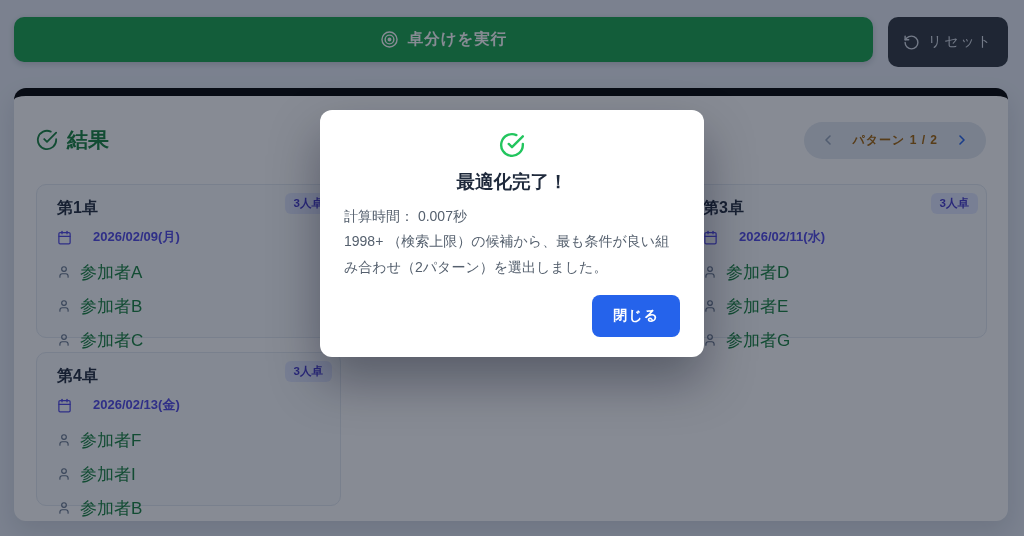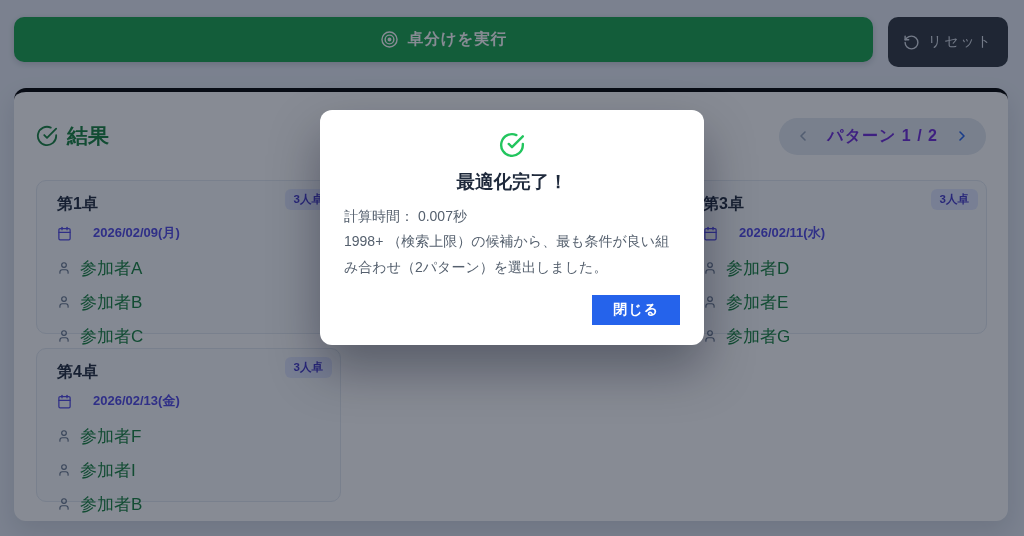--- a/index.html
+++ b/index.html
@@ -24,40 +24,40 @@
     background: #2f353f; border: none; border-radius: 10px;
     display: flex; align-items: center; justify-content: center; gap: 8px;
     color: #d7dde6; font-size: 14px; font-weight: 500; letter-spacing: 2px;
     cursor: pointer;
   }
   .icon { flex: 0 0 auto; display: inline-flex; }
 
   
   .panel {
     position: absolute; left: 14px; top: 88px; width: 994px; height: 433px;
-    background: #ffffff; border-radius: 12px; border-top: 4px solid #000000;
+    background: #ffffff; border-radius: 12px; border-top: 8px solid #000000;
     box-shadow: 0 10px 24px rgba(15,23,42,.12);
   }
   .panel-header {
     position: absolute; left: 22px; right: 22px; top: 24px; height: 40px;
     display: flex; align-items: center; justify-content: space-between;
   }
   .results-title {
     display: flex; align-items: center; gap: 9px;
     color: #15803d; font-size: 21px; font-weight: bold;
   }
   .pager {
     display: flex; align-items: center; gap: 14px;
     background: #e2e8f0; border-radius: 999px; height: 37px; padding: 0 14px;
   }
   .pager-btn {
     background: none; border: none; display: flex; align-items: center;
     cursor: pointer; padding: 2px;
   }
-  .pager-label { font-size: 16px; font-weight: bold; color: #6d28d9; letter-spacing: 1px; }
+  .pager-label { font-size: 12px; font-weight: bold; color: #a16207; letter-spacing: 1px; }
 
   
   .card {
     position: absolute; width: 305px; height: 154px;
     background: #f8fafc; border: 1px solid #e2e8f0; border-radius: 10px;
     padding: 13px 18px 16px 20px;
     display: flex; flex-direction: column;
   }
   .card1 { left: 22px;  top: 88px; }
   .card2 { left: 345px; top: 88px; justify-content: flex-end; }
@@ -88,23 +88,23 @@
     position: absolute; left: 320px; top: 110px; width: 384px;
     background: #ffffff; border-radius: 12px; padding: 22px 24px 20px 24px;
     box-shadow: 0 24px 50px rgba(2,6,23,.35);
   }
   .modal-header { display: flex; align-items: center; gap: 11px; margin-bottom: 11px; flex-direction: column; }
   .modal-title { font-size: 18.5px; font-weight: bold; color: #1e293b; }
   .modal-line1 { color: #55606e; font-size: 14px; line-height: 1.6; }
   .modal-line2 { color: #55606e; font-size: 14px; line-height: 1.8; margin-top: 2px; }
   .modal-footer { display: flex; justify-content: flex-end; margin-top: 15px; }
   .btn-close {
-    background: #2563eb; color: #ffffff; border: none; border-radius: 0;
+    background: #2563eb; color: #ffffff; border: none; border-radius: 8px;
     font-size: 14px; font-weight: bold; letter-spacing: 1px;
-    padding: 6px 21px; cursor: pointer;
+    padding: 12px 21px; cursor: pointer;
   }
 </style>
 </head>
 <body>
 
 <div class="app">
 
   <button class="btn-execute">
     <span class="icon">
       <svg width="19" height="19" viewBox="0 0 24 24" fill="none" stroke="#ffffff" stroke-width="1.8" stroke-linecap="round">

